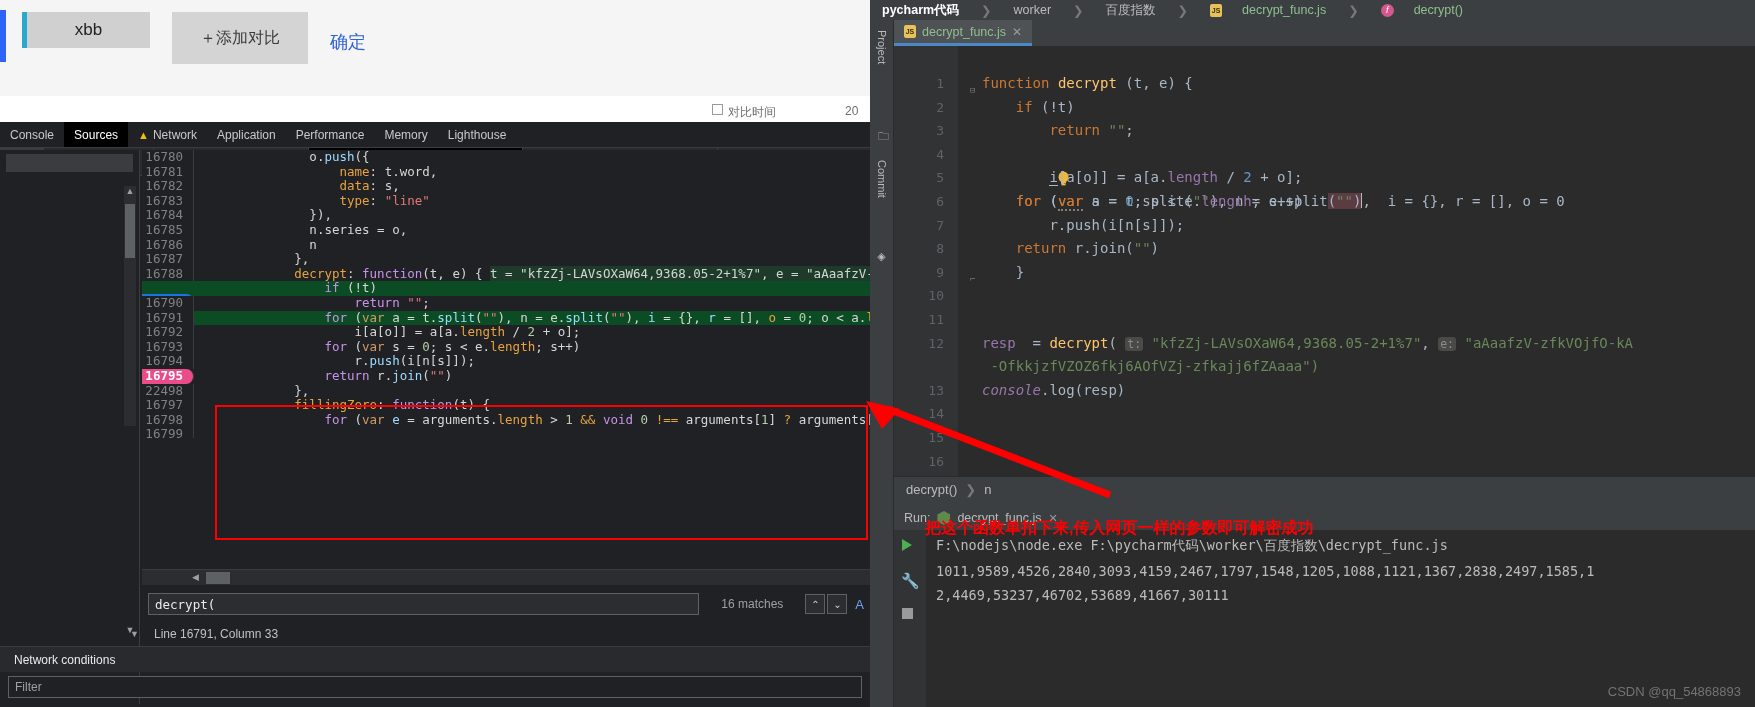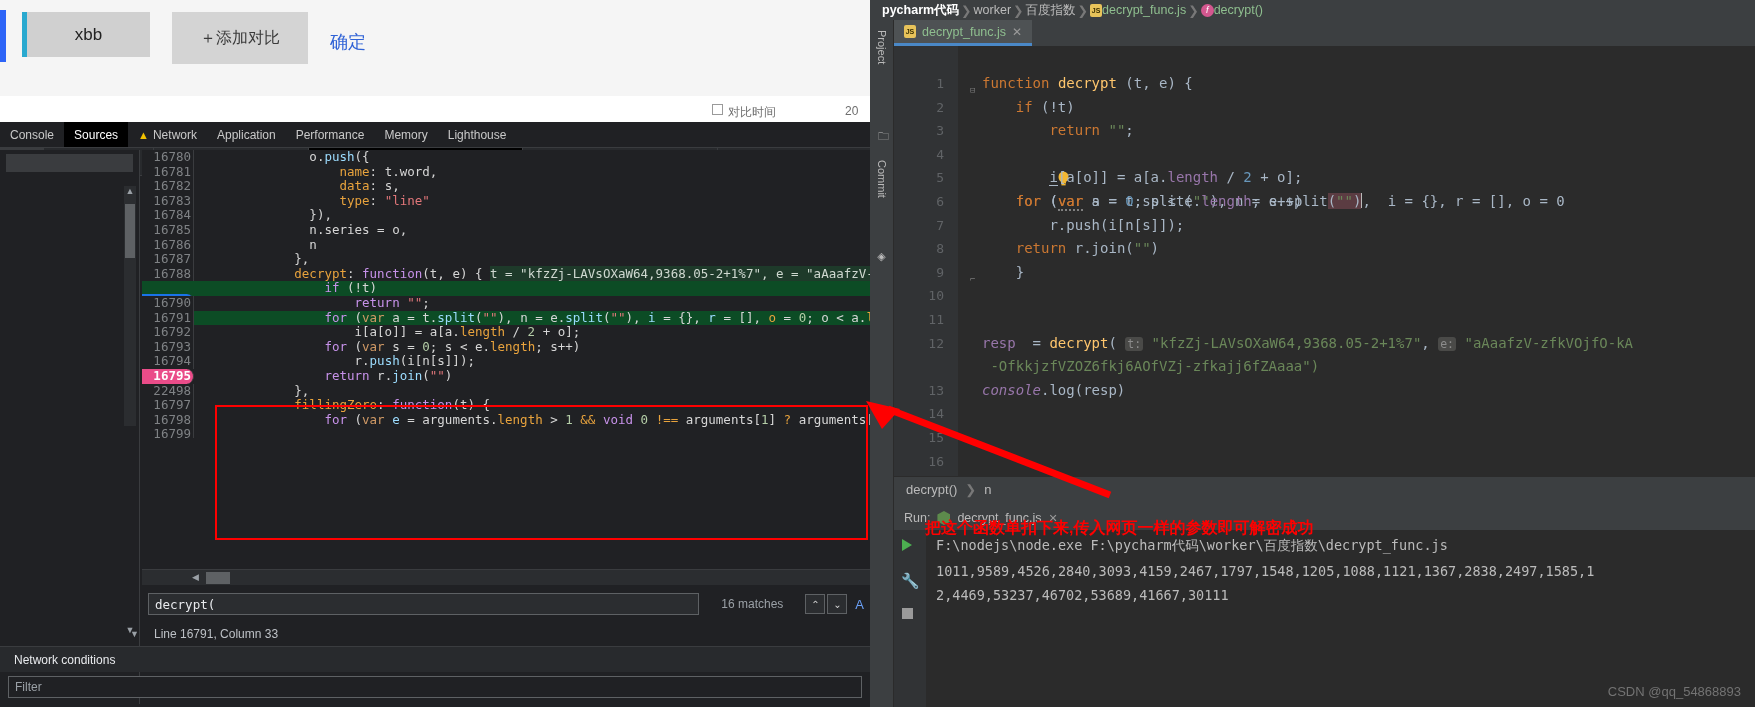--- a/index.html
+++ b/index.html
@@ -9,21 +9,21 @@
     font-family: "Liberation Sans", sans-serif;
     background: #ffffff;
   }
   #root { position: relative; width: 1755px; height: 707px; }
 
   
   #browser { position: absolute; left: 0; top: 0; width: 870px; height: 707px; background: #fff; overflow: hidden; }
 
   .page-top { position: absolute; left: 0; top: 0; width: 870px; height: 96px; background: #f5f5f5; }
   .accent-bar { position:absolute; left:0; top:10px; width:6px; height:52px; background:#2d64f7; }
-  .kw-box { position: absolute; left: 22px; top: 12px; width: 128px; height: 45px; background: #d0d0d0;
+  .kw-box { position: absolute; left: 22px; top: 12px; width: 128px; height: 36px; background: #d0d0d0;
             border-left: 5px solid #2aa9cf; display:flex; align-items:center; justify-content:center;
             font-size: 17px; color:#222; }
   .addcmp-box { position: absolute; left: 172px; top: 12px; width: 136px; height: 52px; background:#d4d4d4;
             display:flex; align-items:center; justify-content:center; font-size:16px; color:#3b3b3b; }
   .confirm-link { position:absolute; left: 330px; top: 30px; font-size:18px; color:#2f62d6; }
 
   .black-strip { position:absolute; left:0; top:94px; width:424px; height:28px; background:#000; color:#fff;
                  font-size:13px; display:flex; align-items:center; padding-left:2px; }
   .cmp-check { position:absolute; left:712px; top:104px; font-size:12px; color:#6e6e6e; display:flex; align-items:flex-start; gap:5px;}
   .cmp-check .box { width:11px; height:11px; border:1px solid #9a9a9a; display:inline-block; background:#fff;}
@@ -56,21 +56,21 @@
   .rail-row { height:18px; background:#3a3c3f; margin:4px 6px 0 6px; }
   .rail-scroll { position:absolute; left:124px; top:36px; width:12px; height:240px; background:#2b2d30; }
   .rail-scroll .thumb { position:absolute; left:1px; top:18px; width:10px; height:54px; background:#5e6164; }
   .rail-uparrow { position:absolute; left:124px; top:36px; width:12px; height:14px; color:#9aa0a6; font-size:9px; text-align:center;}
   .rail-downarrow { position:absolute; left:124px; bottom:68px; width:12px; height:14px; color:#9aa0a6; font-size:9px; text-align:center;}
 
   
   .editor { position:absolute; left:142px; top:28px; right:0; height:288px; background:#202124; overflow:hidden;
             font-family:"DejaVu Sans Mono", monospace; font-size:12.5px; }
   .cl { position:relative; height:14.6px; display:flex; align-items:center; white-space:pre; }
-  .gut { width:52px; min-width:52px; text-align:right; padding-right:2px; color:#7f8285; background:#202124;
+  .gut { width:52px; min-width:52px; text-align:right; padding-right:10px; color:#7f8285; background:#202124;
          border-right:1px solid #3a3c3f; height:14.6px; line-height:14.6px; }
   .code { padding-left:10px; color:#d6d6d6; height:14.6px; line-height:14.6px; flex:1; }
   .cl.hl-green { background:#0c4c25; }
   .cl.hl-green .gut { background:#202124; }
   .cl.hl-green .code { background:#0c4c25; }
   .cl.cur .gut { background:#1a73e8; color:#fff; font-weight:bold; border-radius:0 8px 8px 0;margin-top:25px; }
   .cl.pink .gut { background:#ea4c89; color:#fff; font-weight:bold; border-radius:0 8px 8px 0; }
 
   .t-key   { color:#e8a33d; }
   .t-fn    { color:#9cdcfe; }
@@ -105,21 +105,21 @@
   .filterbox { position:absolute; left:8px; top:554px; width:854px; height:22px; background:#202124; border:1px solid #5e6164;
                color:#9aa0a6; font-size:12px; display:flex; align-items:center; padding-left:6px; }
   .console-out { position:absolute; left:0; top:582px; width:870px; bottom:0; background:#202124;
                  font-family:"DejaVu Sans Mono", monospace; font-size:12px; color:#d6d6d6; }
   .co-row { display:flex; align-items:center; height:17px; white-space:nowrap; padding-left:10px; }
 
   
   #pycharm { position:absolute; left:870px; top:0; width:885px; height:707px; background:#3c3f41; overflow:hidden; }
 
   .pc-breadcrumb { position:absolute; left:0; top:0; width:885px; height:20px; background:#3c3f41;
-                   display:flex; align-items:center; font-size:12.5px; color:#bbbbbb; padding-left:12px; gap:0; }
+                   display:flex; align-items:center; font-size:12.5px; color:#bbbbbb; padding-left:12px; gap:20px; }
   .pc-breadcrumb b { color:#ffffff; }
   .bc-sep { color:#787878; margin:0 2px; }
   .js-badge { display:inline-block; width:12px; height:13px; background:#e8c35a; color:#3a2f00; font-size:7px;
               font-weight:bold; text-align:center; line-height:13px; border-radius:2px; }
   .fn-badge { display:inline-block; width:13px; height:13px; background:#d4578f; color:#fff; font-size:9px;
               font-style:italic; text-align:center; line-height:13px; border-radius:50%; }
   .bc-green { color:#8fbf8f; }
 
   .pc-leftrail { position:absolute; left:0; top:20px; width:24px; bottom:0; background:#3c3f41; border-right:1px solid #2b2b2b; }
   .rail-vtext { position:absolute; color:#bbbbbb; font-size:11px; writing-mode:vertical-rl; white-space:nowrap; left:6px; }

